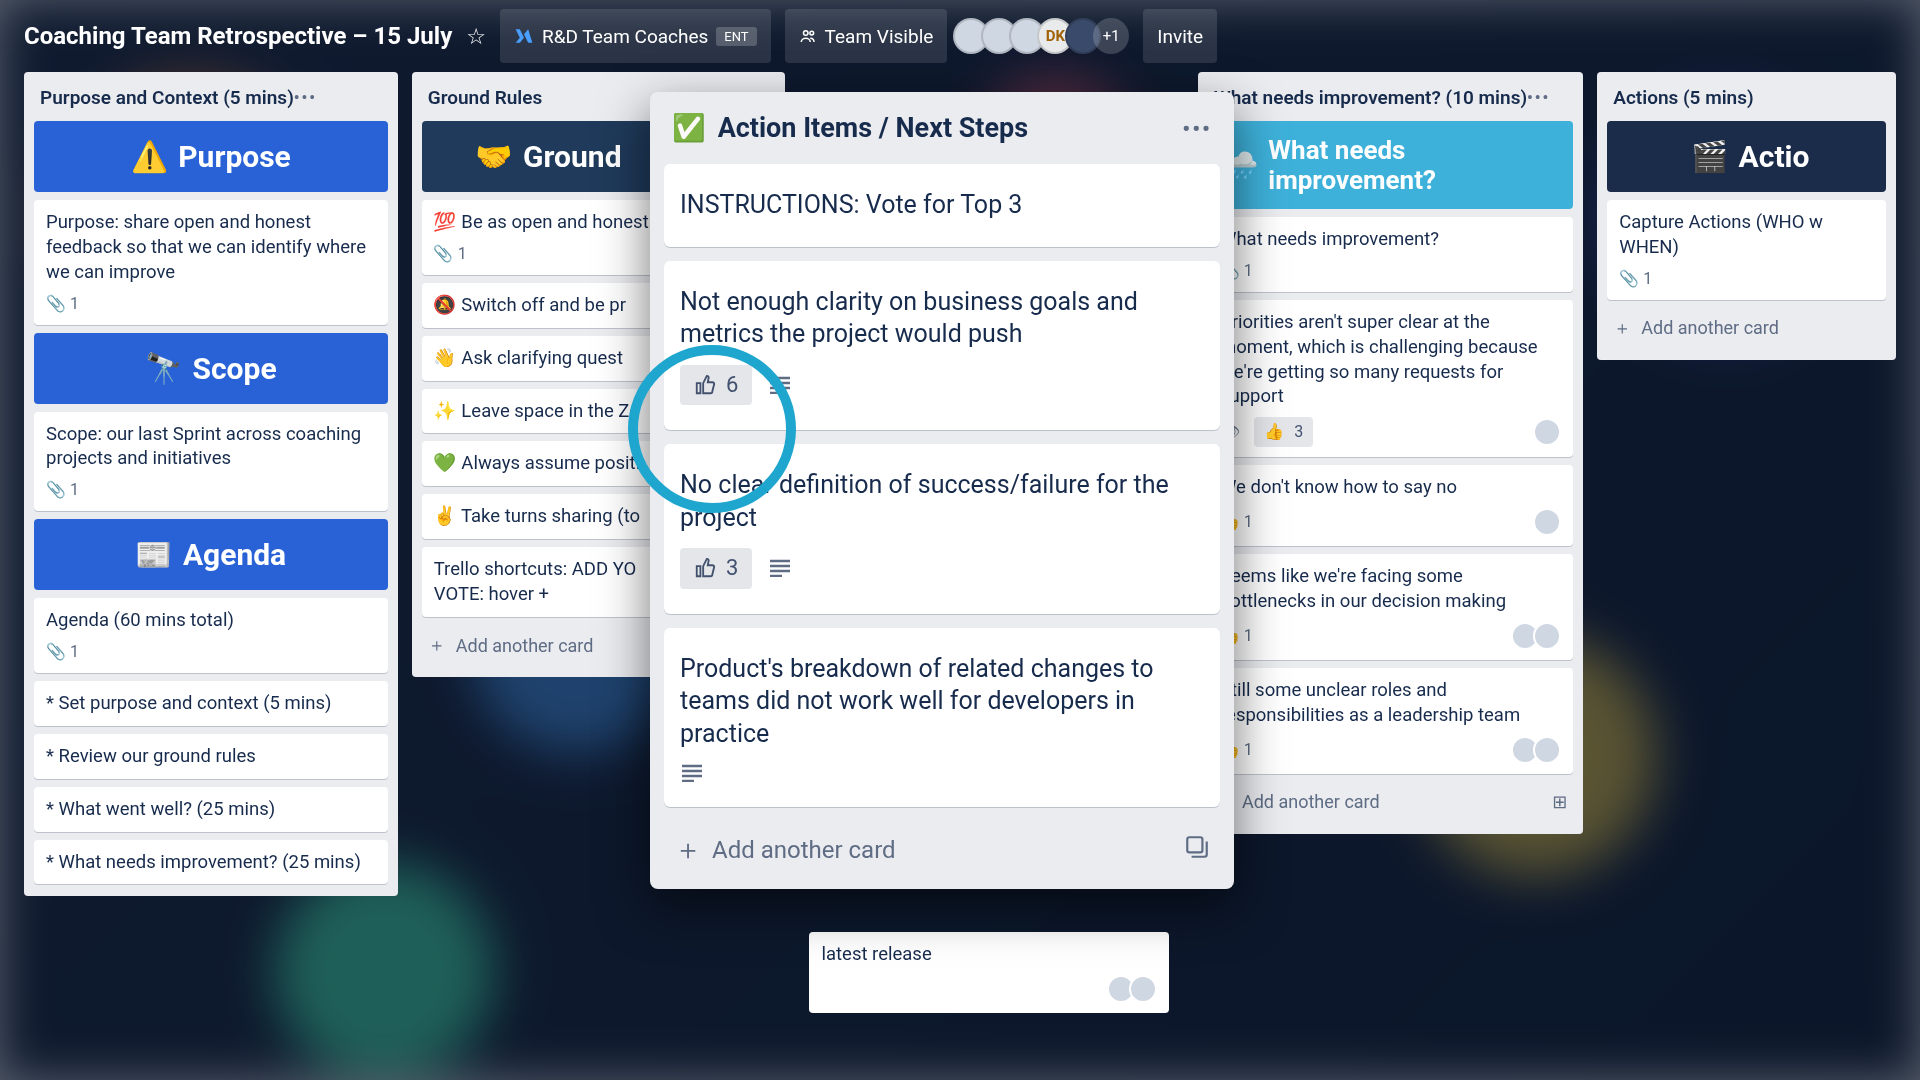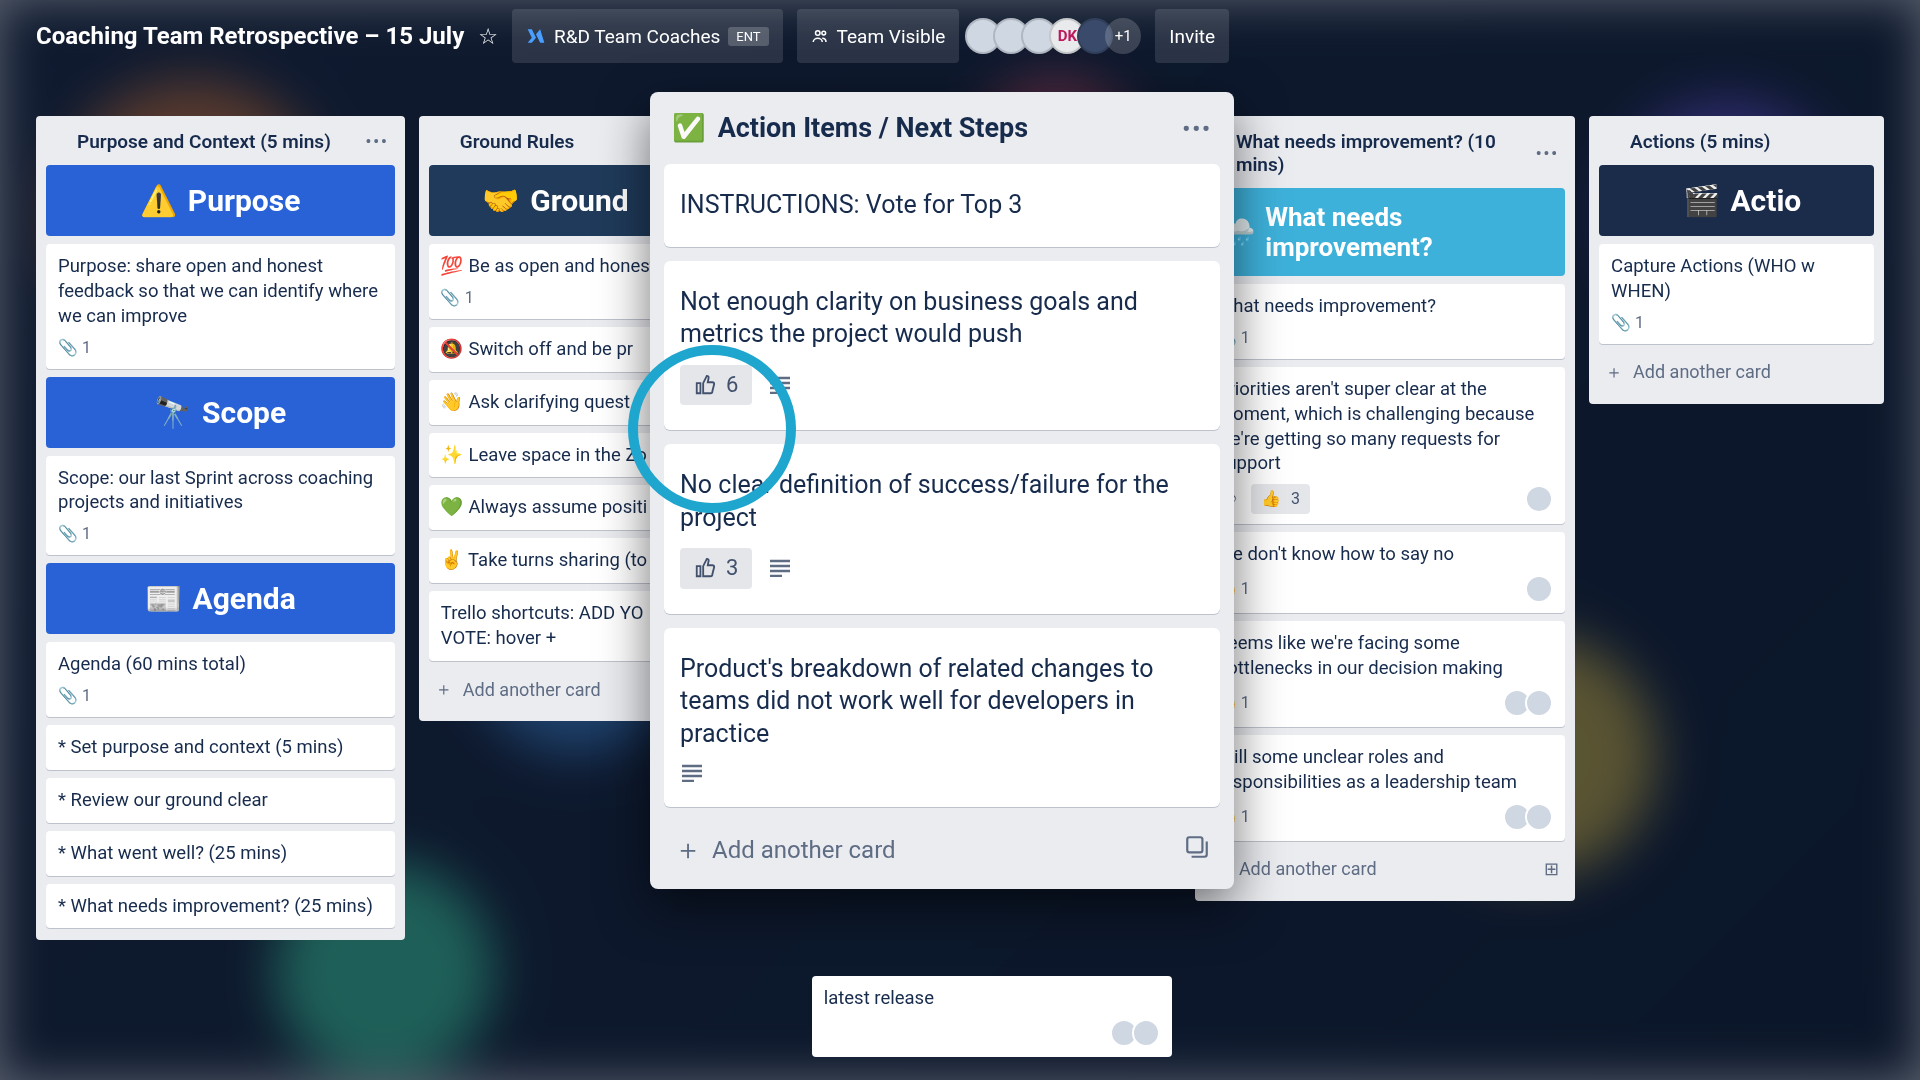--- a/index.html
+++ b/index.html
@@ -1,30 +1,30 @@
 <!DOCTYPE html>
 <html><head>
 <meta charset="utf-8">
 <style>
 * { margin: 0; padding: 0; box-sizing: border-box; }
 html, body { width: 1920px; height: 1080px; overflow: hidden; font-family: -apple-system, BlinkMacSystemFont, "Segoe UI", Roboto, Helvetica, Arial, sans-serif; }
 .bg { position: absolute; inset: 0; background: radial-gradient(circle at 10% 20%, #ff8a3d 0 6%, transparent 8%), radial-gradient(circle at 30% 60%, #4aa3ff 0 6%, transparent 8%), radial-gradient(circle at 55% 15%, #ff5c7a 0 5%, transparent 7%), radial-gradient(circle at 80% 70%, #ffd84a 0 6%, transparent 8%), radial-gradient(circle at 90% 20%, #7a5cff 0 5%, transparent 7%), radial-gradient(circle at 20% 90%, #4affc1 0 5%, transparent 7%), linear-gradient(135deg, #1a2740, #0d1a2e); filter: blur(24px); }
 .dim { position: absolute; inset: 0; background: rgba(10, 20, 40, 0.68); }
-.board { position: absolute; inset: 0; padding: 0 36px; display: flex; flex-direction: column; gap: 44px; }
+.board { position: absolute; inset: 0; padding: 0 24px; display: flex; flex-direction: column; }
 .topbar { display: flex; align-items: center; height: 72px; gap: 14px; color: #fff; flex-shrink: 0; }
 .board-title { font-size: 24px; font-weight: 700; color: #fff; }
 .top-btn { display: inline-flex; align-items: center; gap: 8px; height: 54px; padding: 0 14px; border-radius: 4px; background: rgba(255,255,255,0.12); color: #fff; font-size: 19px; }
 .av-row { display: flex; align-items: center; }
 .av { width: 36px; height: 36px; border-radius: 50%; background: #cfd7e3; margin-left: -8px; border: 2px solid rgba(0,0,0,0.15); }
-.av.dk { background: #e8eaec; color: #be185d; font-weight: 700; display: flex; align-items: center; justify-content: center; font-size: 15px; }
+.av.dk { background: #e8eaec; color: #a16207; font-weight: 700; display: flex; align-items: center; justify-content: center; font-size: 15px; }
 .plus { width: 36px; height: 36px; margin-left: -8px; border-radius: 50%; background: rgba(255,255,255,0.18); color: #fff; display: flex; align-items: center; justify-content: center; font-size: 15px; }
 .lists-row { display: flex; gap: 14px; align-items: flex-start; flex: 1; overflow: hidden; }
 .list { background: #ebecf0; border-radius: 4px; padding: 10px 10px 12px; display: flex; flex-direction: column; gap: 8px; min-width: 0; }
 .w-lg { width: 388px; } .w-md { width: 400px; } .w-rt { width: 310px; }
-.list-head { display: flex; align-items: center; justify-content: space-between; padding: 4px 6px; margin-left: 25px; }
+.list-head { display: flex; align-items: center; padding: 4px 6px; }
 .list-title { font-size: 19px; font-weight: 600; color: #172b4d; }
 .hcard { border-radius: 4px; color: #fff; font-weight: 700; display: flex; align-items: center; justify-content: center; gap: 10px; padding: 18px 10px; font-size: 30px; }
 .b-blue { background: #2962d6; } .b-dark { background: #1f3a5a; } .b-sky { background: #3eb1da; } .b-navy { background: #1b2b4a; }
 .card { background: #fff; border-radius: 4px; padding: 10px 12px; color: #172b4d; font-size: 18.5px; line-height: 1.35; box-shadow: 0 1px 0 rgba(9,30,66,.2); position: relative; }
 .card .meta { display: flex; align-items: center; gap: 14px; margin-top: 8px; color: #5e6c84; font-size: 16px; }
 .card .meta .sm-av { margin-left: auto; display: flex; }
 .sm-av .a { width: 28px; height: 28px; border-radius: 50%; background: #cfd7e3; margin-left: -6px; border: 2px solid #fff; }
 .addcard { display: flex; align-items: center; gap: 10px; color: #5e6c84; padding: 8px 6px; font-size: 18px; }
 .addcard .tmpl { margin-left: auto; color: #5e6c84; }
 .popup { position: absolute; left: 650px; top: 92px; width: 584px; background: #ebecf0; border-radius: 8px; box-shadow: 0 18px 50px rgba(0,0,0,0.55); padding: 14px 14px 18px; z-index: 20; display: flex; flex-direction: column; gap: 14px; }
@@ -99,21 +99,21 @@
           </div>
       </div>
       <div class="hcard b-blue">📰 <span>Agenda</span></div>
       <div class="card">
         <div>Agenda (60 mins total)</div>
         <div class="meta">
             <span>📎 <span>1</span></span>
           </div>
       </div>
       <div class="card">* Set purpose and context (5 mins)</div>
-      <div class="card">* Review our ground clear</div>
+      <div class="card">* Review our ground rules</div>
       <div class="card">* What went well? (25 mins)</div>
       <div class="card">* What needs improvement? (25 mins)</div>
     </div>
 
     <div class="list w-lg">
       <div class="list-head">
         <div class="list-title">Ground Rules</div>
       </div>
       <div class="hcard b-dark cut" style="justify-content:flex-start;padding-left:54px">🤝 <span>Ground</span></div>
       <div class="card cut">

